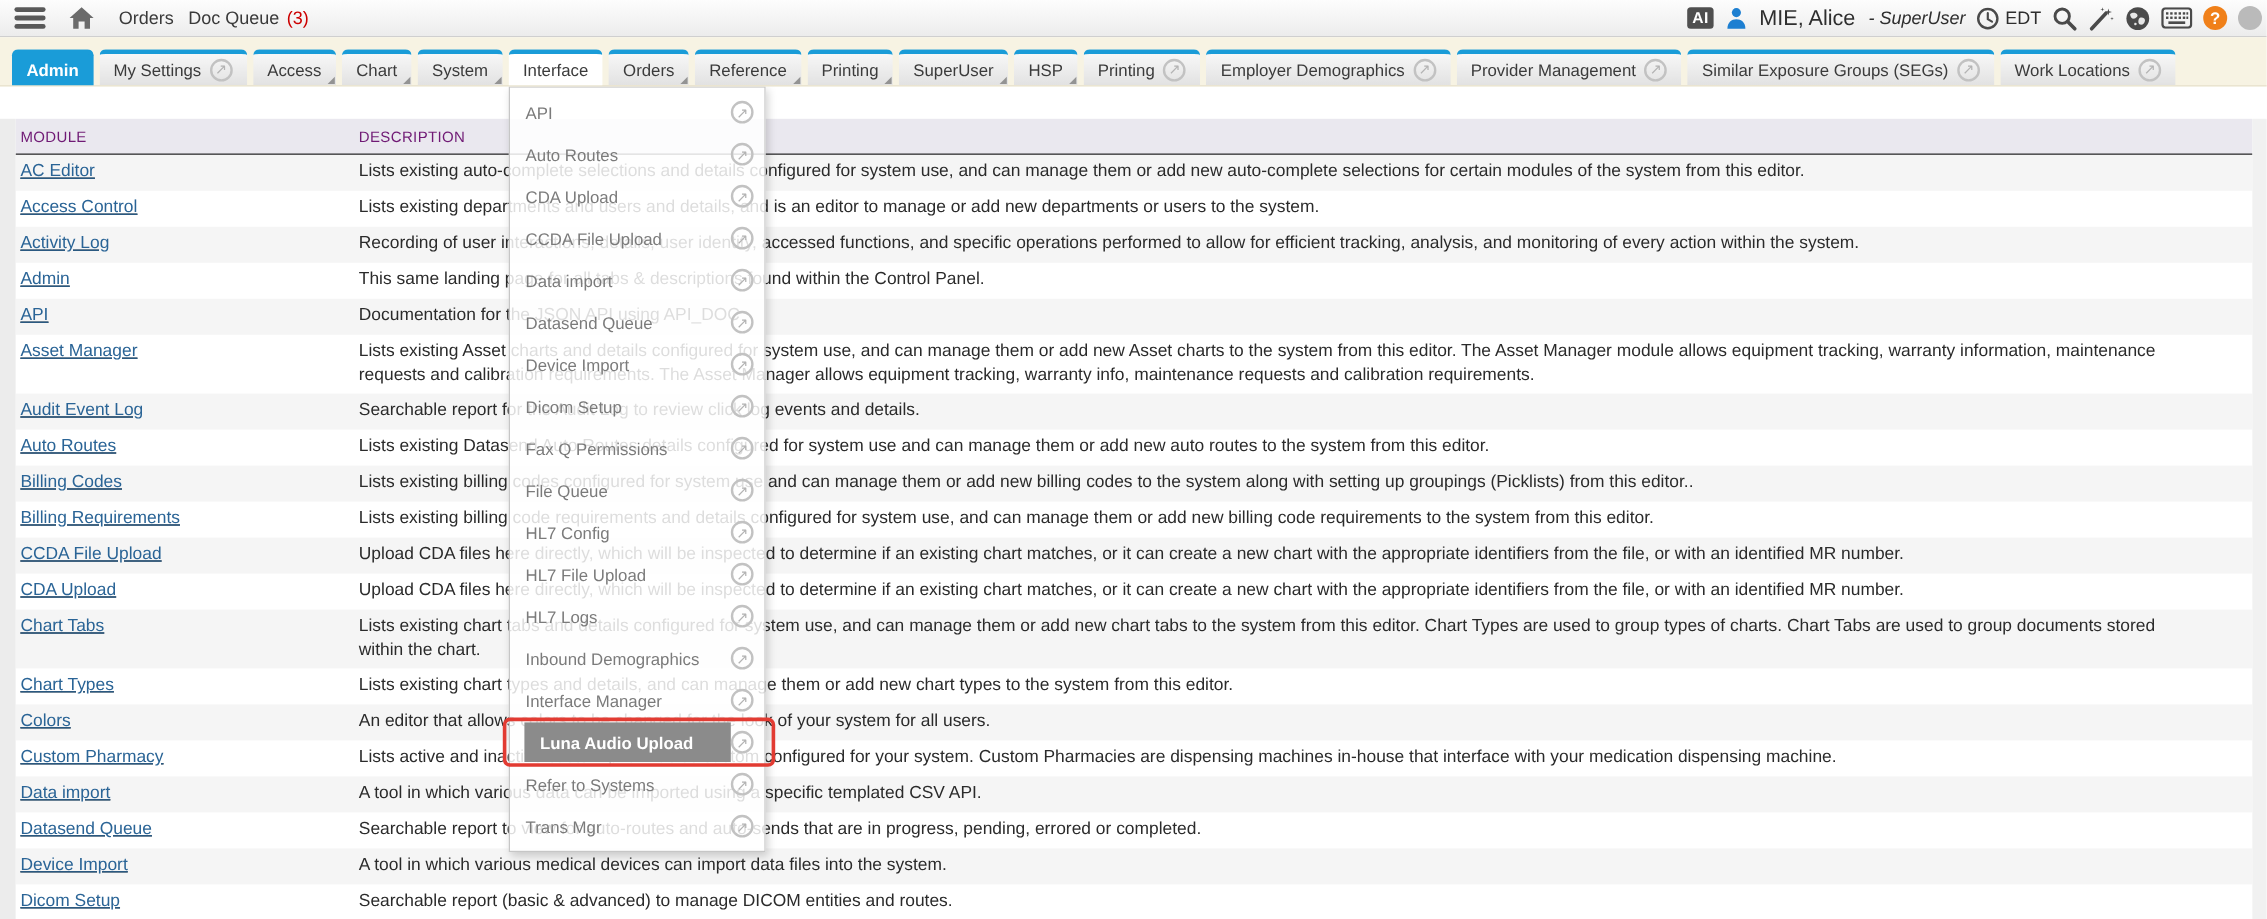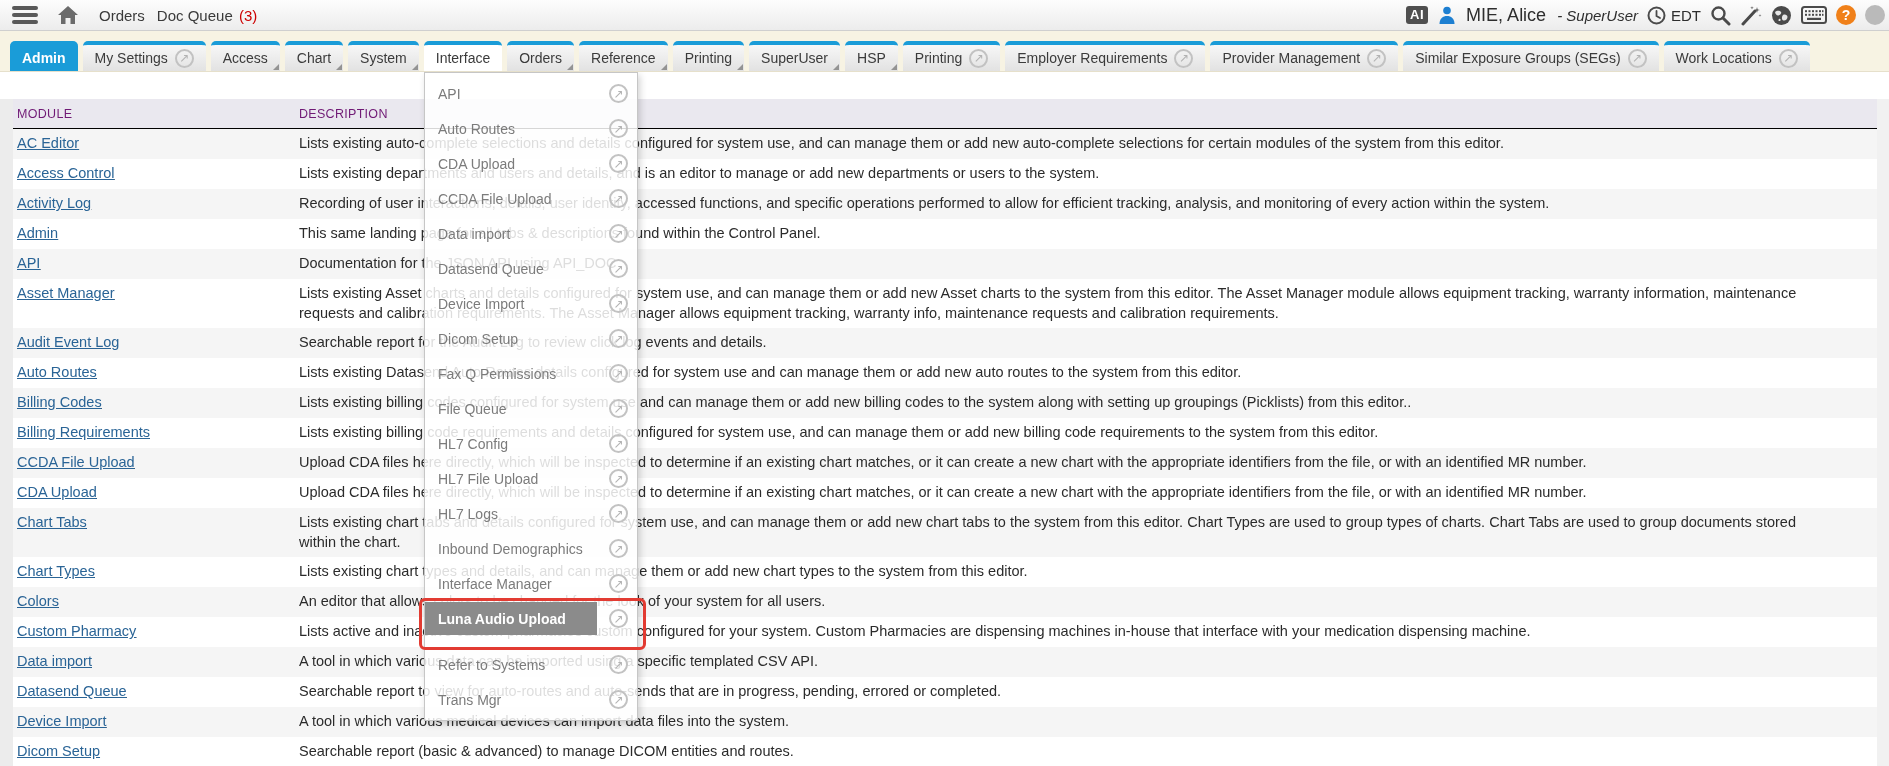--- a/index.html
+++ b/index.html
@@ -50,21 +50,21 @@
     color:#b3b3b3;display:grid;place-items:center;font-size:12px;line-height:1;
     box-sizing:border-box;background:transparent;}
   
   .menu{
     position:absolute;top:72px;left:406px;width:214px;box-sizing:border-box;
     background:rgba(255,255,255,.84);border:1px solid #c6c6c6;
     box-shadow:2px 3px 7px rgba(0,0,0,.18);z-index:15;padding:3px 0;
   }
   .menu-item{height:35px;display:flex;align-items:center;justify-content:space-between;
     padding:0 9px 0 13px;font-size:14px;color:#7b7b7b;cursor:pointer;position:relative;}
-  .menu-item.highlight{padding:0 9px 11px 0;}
+  .menu-item.highlight{padding:0 9px 0 0;justify-content:flex-end;}
   .luna-label{background:#8b8b8b;color:#fff;font-weight:bold;height:33px;
     display:flex;align-items:center;padding-left:13px;flex:0 0 172px;box-sizing:border-box;}
   .red-box{position:absolute;left:-6px;right:-9px;top:-3px;bottom:-3px;
     border:3px solid #e23b32;border-radius:6px;pointer-events:none;z-index:2;}
   
   .content{position:absolute;top:72px;left:0;right:0;bottom:0;background:#fff;}
   .gutter-left{position:absolute;top:27px;left:0;width:13px;bottom:0;background:#ececec;}
   .gutter-right{position:absolute;top:27px;right:0;width:12px;bottom:0;background:#f1f1f1;}
   .thead{margin:27px 12px 0 13px;height:29px;background:#eae8ef;border-bottom:1px solid #000000;
     display:flex;align-items:center;font-size:12.5px;color:#701a75;letter-spacing:.3px;}
@@ -204,21 +204,21 @@
     </div>
     <div class="tab">
       <span class="tab-label">HSP</span>
       <span class="caret"></span>
     </div>
     <div class="tab">
       <span class="tab-label">Printing</span>
       <span class="ext">↗</span>
     </div>
     <div class="tab">
-      <span class="tab-label">Employer Requirements</span>
+      <span class="tab-label">Employer Demographics</span>
       <span class="ext">↗</span>
     </div>
     <div class="tab">
       <span class="tab-label">Provider Management</span>
       <span class="ext">↗</span>
     </div>
     <div class="tab">
       <span class="tab-label">Similar Exposure Groups (SEGs)</span>
       <span class="ext">↗</span>
     </div>

